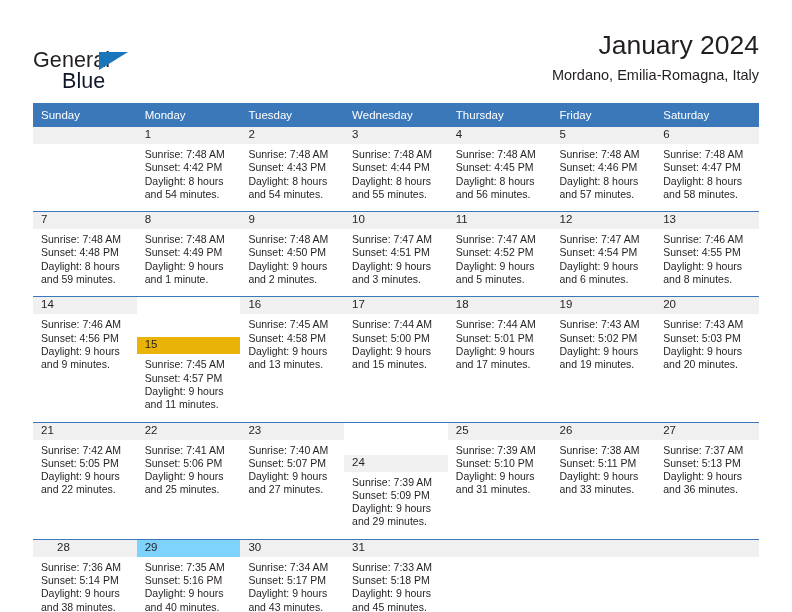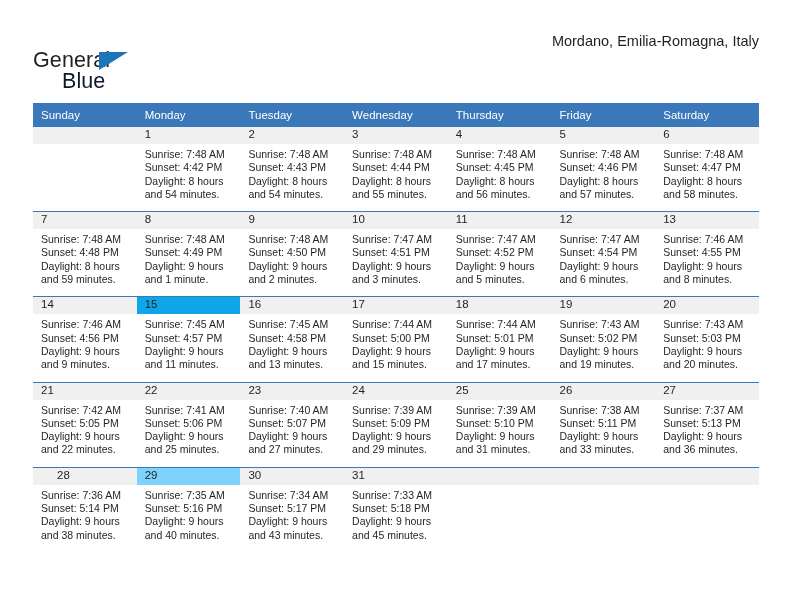--- a/index.html
+++ b/index.html
@@ -159,20 +159,21 @@
 
   <div class="header">
 
     <div class="logo">
       <span class="logo-general">General</span>
       <span class="logo-triangle"></span>
       <span class="logo-blue">Blue</span>
     </div>
 
     <div class="title-block">
+      <div class="cal-title">January 2024</div>
       <div class="cal-subtitle">Mordano, Emilia-Romagna, Italy</div>
     </div>
 
   </div>
 
   <table class="calendar">
     <thead>
       <tr>
         <th style="background: rgb(58, 120, 186);">Sunday</th>
         <th style="background: rgb(58, 120, 186);">Monday</th>
@@ -303,21 +304,21 @@
         <tr class="week">
           <td class="" style="border-top-color: rgb(58, 120, 186); margin-top: 10px;">
             <div class="daynum-band" style="background: rgb(240, 240, 240);">14</div>
             <div class="cell-body">
               <div>Sunrise: 7:46 AM</div>
               <div>Sunset: 4:56 PM</div>
               <div class="daylight-line">Daylight: 9 hours and 9 minutes.</div>
             </div>
           </td>
           <td class="" style="border-top-color: rgb(58, 120, 186);">
-            <div class="daynum-band" style="background: #0ea5e9;">15</div>
+            <div class="daynum-band" style="background: #eab308; margin-top: 40px;">15</div>
             <div class="cell-body">
               <div>Sunrise: 7:45 AM</div>
               <div>Sunset: 4:57 PM</div>
               <div class="daylight-line">Daylight: 9 hours and 11 minutes.</div>
             </div>
           </td>
           <td class="" style="border-top-color: rgb(58, 120, 186);">
             <div class="daynum-band" style="background: rgb(240, 240, 240);">16</div>
             <div class="cell-body">
               <div>Sunrise: 7:45 AM</div>
@@ -377,21 +378,21 @@
           </td>
           <td class="" style="border-top-color: rgb(58, 120, 186);">
             <div class="daynum-band" style="background: rgb(240, 240, 240);">23</div>
             <div class="cell-body">
               <div>Sunrise: 7:40 AM</div>
               <div>Sunset: 5:07 PM</div>
               <div class="daylight-line">Daylight: 9 hours and 27 minutes.</div>
             </div>
           </td>
           <td class="" style="border-top-color: rgb(58, 120, 186);">
-            <div class="daynum-band" style="background: rgb(240, 240, 240);">24</div>
+            <div class="daynum-band" style="background: rgb(240, 240, 240); margin-top: 32px;">24</div>
             <div class="cell-body">
               <div>Sunrise: 7:39 AM</div>
               <div>Sunset: 5:09 PM</div>
               <div class="daylight-line">Daylight: 9 hours and 29 minutes.</div>
             </div>
           </td>
           <td class="" style="border-top-color: rgb(58, 120, 186);">
             <div class="daynum-band" style="background: rgb(240, 240, 240);">25</div>
             <div class="cell-body">
               <div>Sunrise: 7:39 AM</div>

